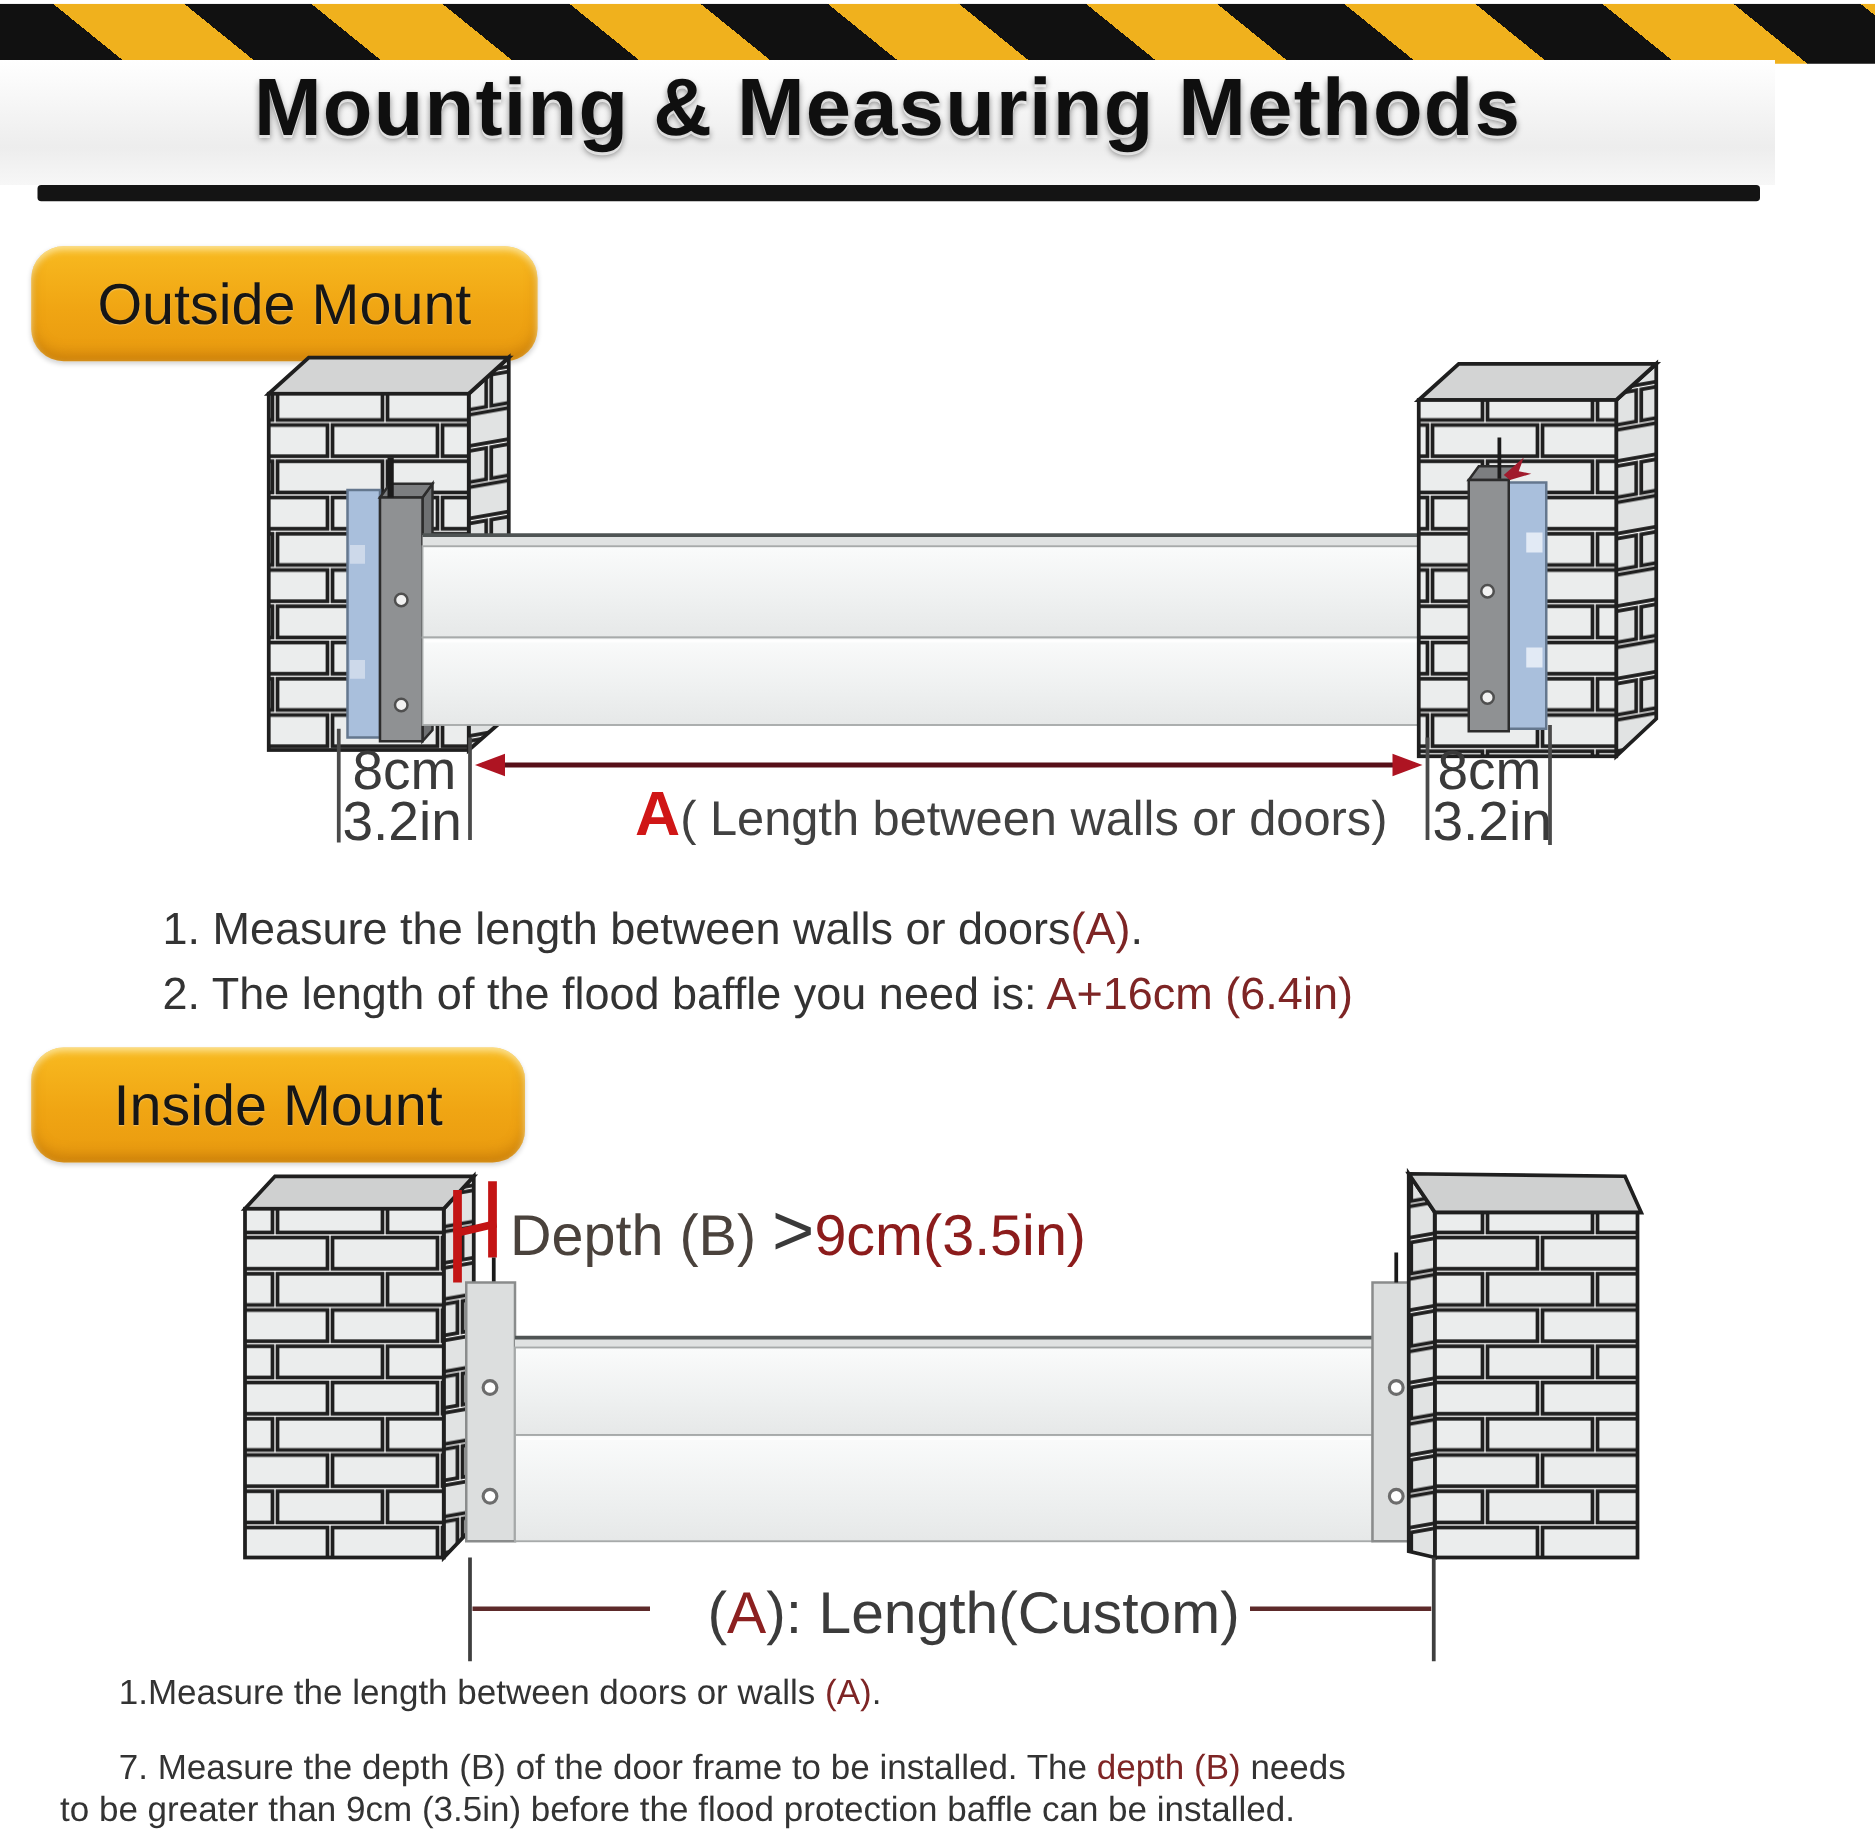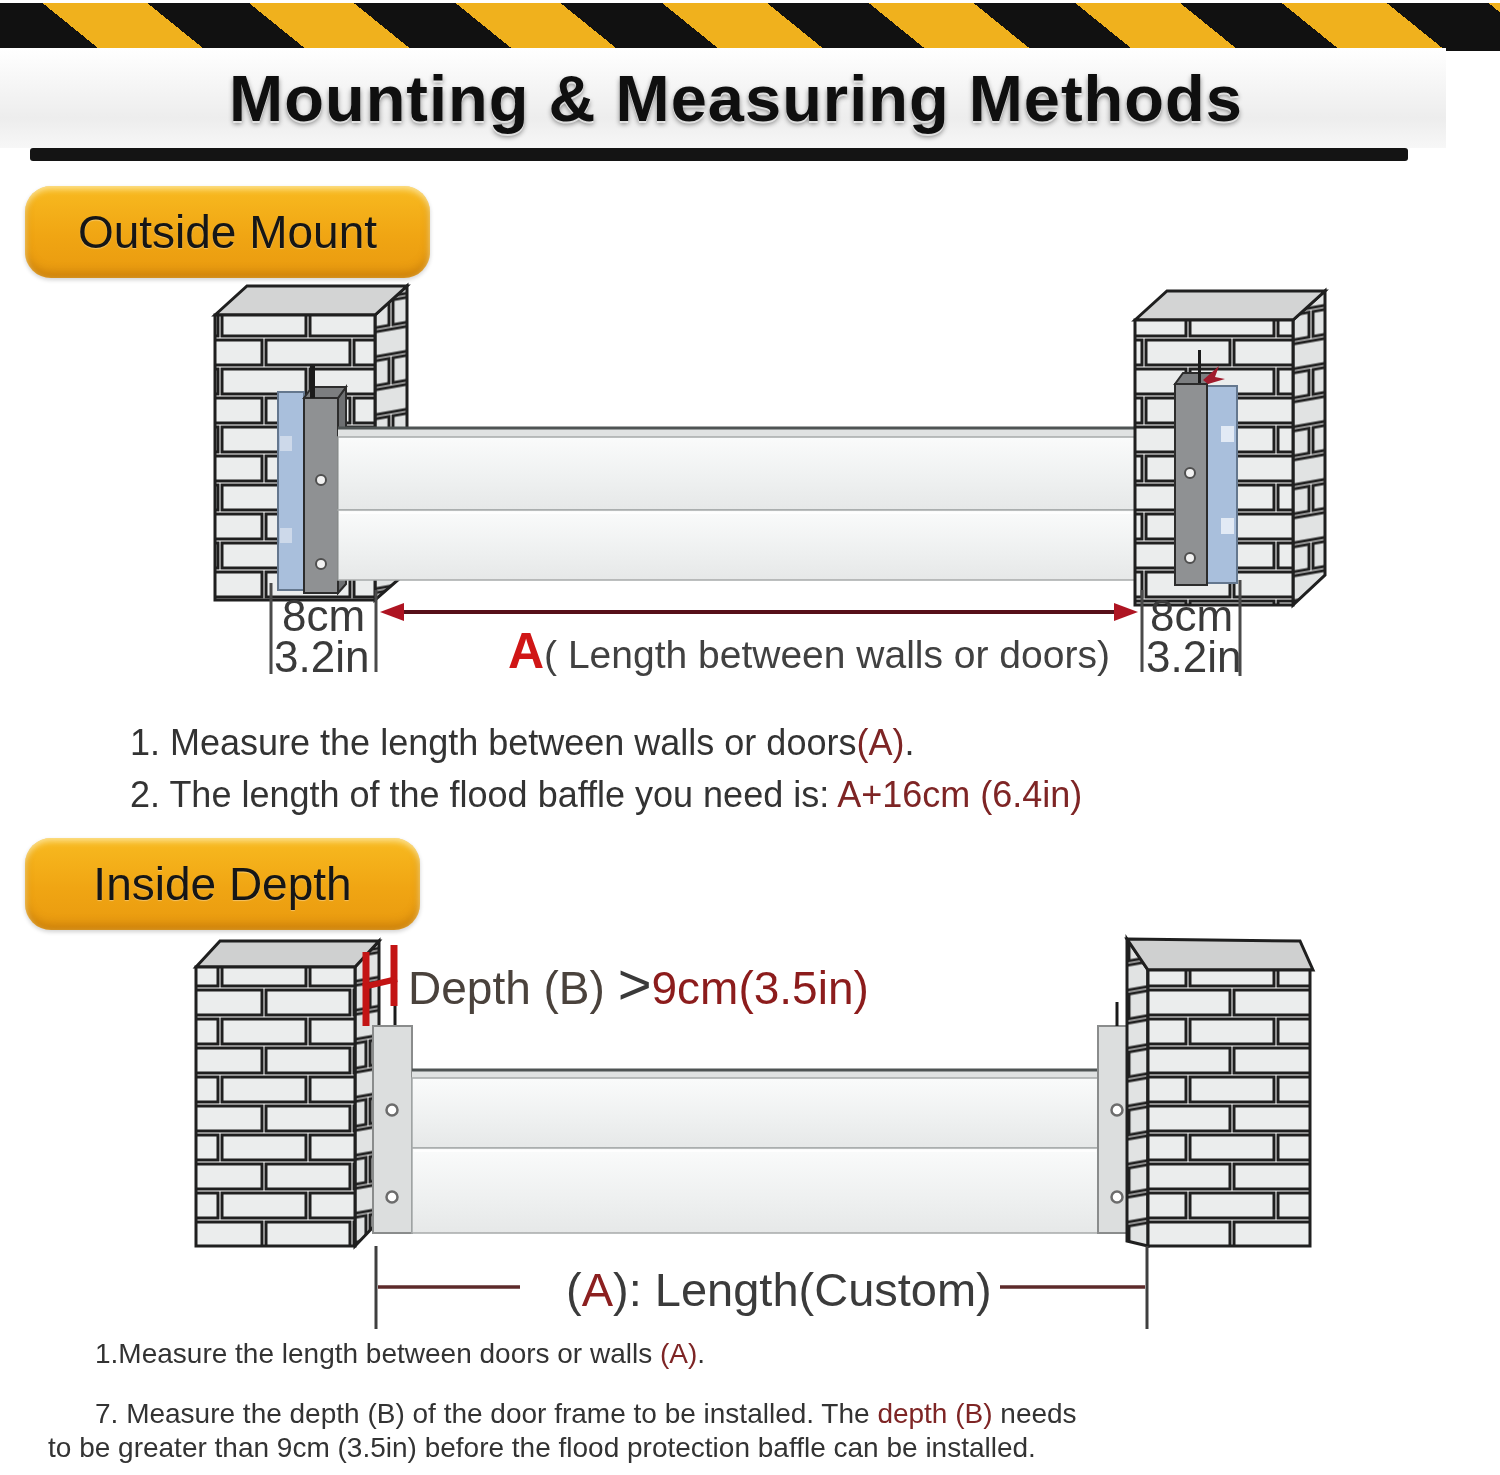--- a/index.html
+++ b/index.html
@@ -5,33 +5,33 @@
   html,body{margin:0;padding:0;background:#fff;}
   .page{position:relative;width:1500px;height:1475px;background:#fff;overflow:hidden;
         font-family:"Liberation Sans",sans-serif;}
 
   
   .caution-band{position:absolute;left:0;top:0;width:1500px;height:48px;
     background:repeating-linear-gradient(39deg,#111 0 64px,#f0b11d 64px 130px);
     border-top:3px solid #fff;}
   .title-band{position:absolute;left:0;top:48px;width:1420px;height:100px;
     background:linear-gradient(180deg,#ffffff 0%,#ededed 70%,#f7f7f7 100%);
-    display:flex;align-items:center;justify-content:center;padding-left:26px;}
+    display:flex;justify-content:center;}
   .title-band h1{margin:0;font-size:65px;font-weight:bold;letter-spacing:1px;color:#0f0f0f;
     text-shadow:0 2px 0 rgba(255,255,255,.65),0 3px 5px rgba(0,0,0,.45);}
   .title-underbar{position:absolute;left:30px;top:148px;width:1378px;height:13px;
     background:#141414;border-radius:3px;}
 
   
   .badge{position:absolute;display:flex;align-items:center;justify-content:center;
     background:linear-gradient(180deg,#f8ba20 0%,#f0a513 55%,#e99a0f 100%);
     border-radius:26px;
     box-shadow:inset 0 3px 6px rgba(255,240,180,.8),inset 0 -6px 10px rgba(150,80,0,.35),0 2px 4px rgba(0,0,0,.18);}
   .badge span{font-size:46px;color:#161616;text-shadow:0 1px 1px rgba(255,255,255,.35);}
-  .badge-outside{left:25px;top:186px;width:405px;height:92px;}
+  .badge-outside{left:25px;top:197px;width:405px;height:92px;}
   .badge-inside{left:25px;top:838px;width:395px;height:92px;}
 
   
   .diag{position:absolute;left:0;}
   .diag-outside{top:280px;}
   .diag-inside{top:930px;}
 
   
   .ins{position:absolute;color:#333;white-space:nowrap;}
   .ins .accent{color:#7e2525;}
@@ -53,21 +53,21 @@
   <div class="caution-band"></div>
   <div class="title-band">
     <h1>Mounting &amp; Measuring Methods</h1>
   </div>
   <div class="title-underbar"></div>
 
   <div class="badge badge-outside">
     <span>Outside Mount</span>
   </div>
   <div class="badge badge-inside">
-    <span>Inside Depth</span>
+    <span>Inside Mount</span>
   </div>
 
   <svg class="diag diag-outside" width="1500" height="420" viewBox="0 0 1500 420">
     <defs>
       <pattern id="brickA" width="88" height="58" patternUnits="userSpaceOnUse">
         <rect x="2" y="2" width="84" height="25" fill="#ebeded" stroke="#1f1f1f" stroke-width="3"></rect>
         <rect x="-42" y="31" width="84" height="25" fill="#ebeded" stroke="#1f1f1f" stroke-width="3"></rect>
         <rect x="46" y="31" width="84" height="25" fill="#ebeded" stroke="#1f1f1f" stroke-width="3"></rect>
       </pattern>
       <pattern id="brickSideA" width="46" height="58" patternUnits="userSpaceOnUse" patternTransform="skewY(-10)">

